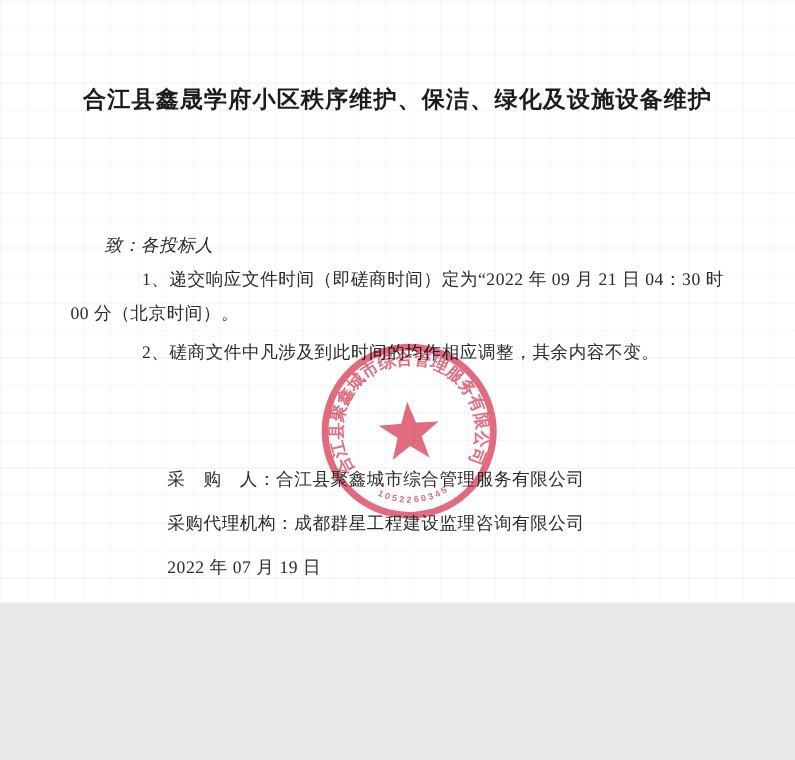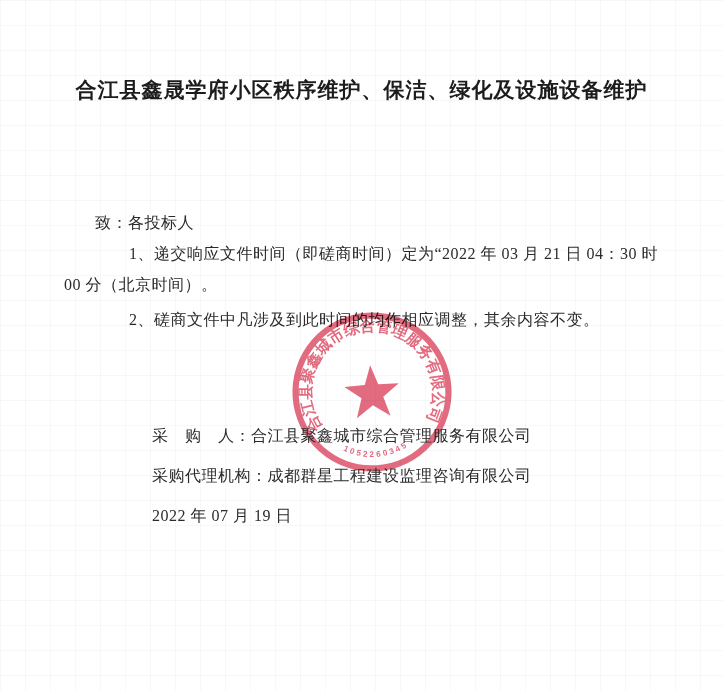--- a/index.html
+++ b/index.html
@@ -1,19 +1,19 @@
 <!DOCTYPE html>
 <html><head>
 <meta charset="utf-8">
 <style>
   html, body { margin: 0; padding: 0; background: #e9e9e9; }
   .page {
     position: relative;
     width: 723px;
-    height: 691px;
+    height: 548px;
     margin: 0;
     background-color: #ffffff;
     background-image:
       repeating-linear-gradient(to right,  rgba(210,214,224,0.18) 0 1px, transparent 1px 25px),
       repeating-linear-gradient(to bottom, rgba(210,214,224,0.18) 0 1px, transparent 1px 25px);
     font-family: "Liberation Serif", "DejaVu Serif", serif;
     color: #262626;
     overflow: hidden;
   }
   .abs { position: absolute; }
@@ -48,24 +48,24 @@
   }
   .seal-wrap svg { width: 100%; height: 100%; display: block; }
 </style>
 </head>
 <body>
 
 <div class="page">
 
   <div class="abs title" style="top:76px;">合江县鑫晟学府小区秩序维护、保洁、绿化及设施设备维护</div>
 
-  <div class="abs body-text" style="top:213px; left:95px;">致：各投标人</div>
+  <div class="abs body-text" style="top:213px; left:95px;font-style:italic;">致：各投标人</div>
 
   <div class="abs body-text" style="top:244px; left:129px;">
-    <span class="seg">1、递交响应文件时间（即磋商时间）定为“</span><span class="u">2022 </span><span class="seg">年</span><span class="u"> 03 </span><span class="seg">月</span><span class="u"> 21 </span><span class="seg">日 04：30 时</span>
+    <span class="seg">1、递交响应文件时间（即磋商时间）定为“</span><span class="u">2022 </span><span class="seg">年</span><span class="u"> 09 </span><span class="seg">月</span><span class="u"> 21 </span><span class="seg">日 04：30 时</span>
   </div>
 
   <div class="abs body-text" style="top:275px; left:64px;">00 分（北京时间）。</div>
 
   <div class="abs body-text" style="top:310px; left:129px;">2、磋商文件中凡涉及到此时间的均作相应调整，其余内容不变。</div>
 
   <div class="abs seal-wrap">
     <svg viewBox="0 0 180 180" xmlns="http://www.w3.org/2000/svg">
       <circle cx="90" cy="90" r="80" fill="none" stroke-width="6.5" stroke="#dd4a62"></circle>
       <defs>

